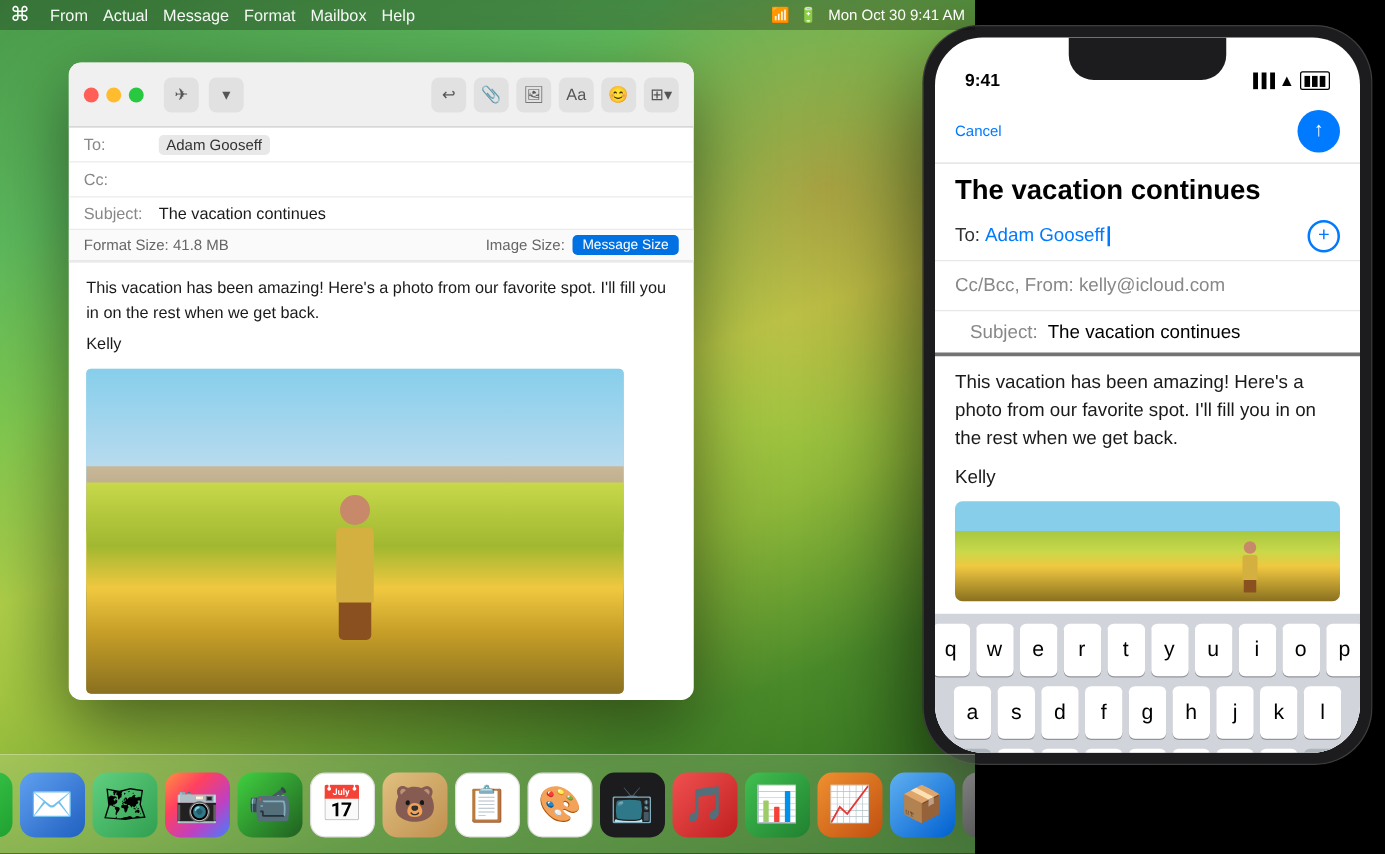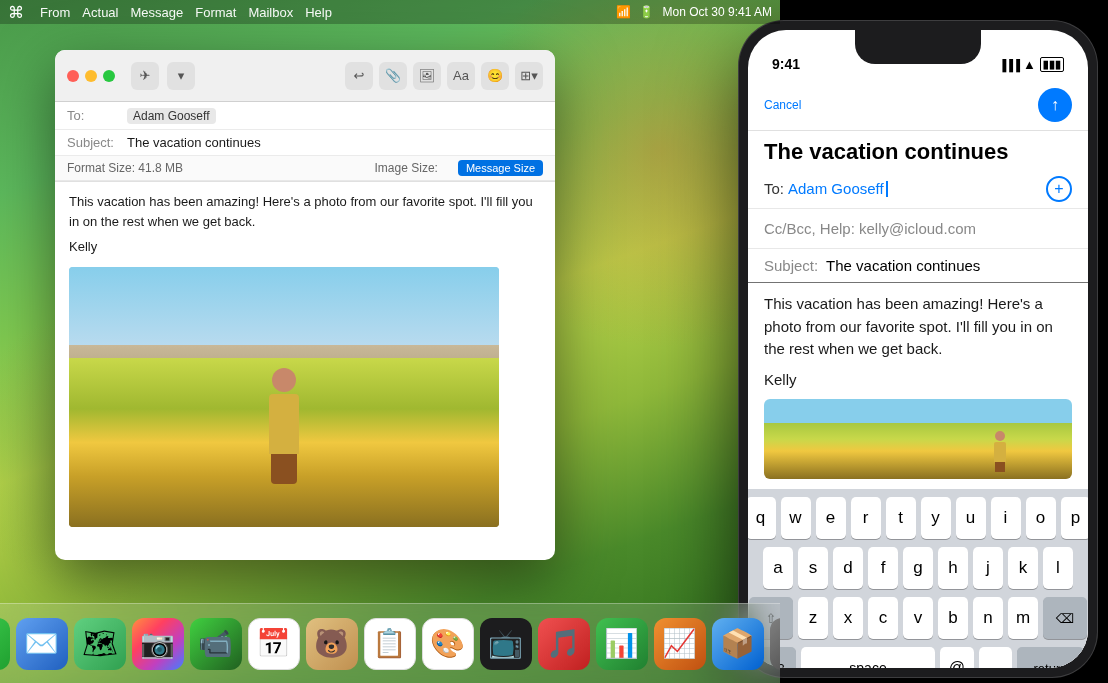--- a/index.html
+++ b/index.html
@@ -181,21 +181,21 @@
       padding: 4px 12px;
       background: #fafafa;
       border-bottom: 1px solid #e8e8e8;
       font-size: 12px;
       color: #666;
     }
     .mail-size-right {
       margin-left: auto;
       display: flex;
       align-items: center;
-      gap: 20px;
+      gap: 6px;
     }
     .actual-size-btn {
       background: #0071e3;
       color: white;
       border: none;
       border-radius: 4px;
       padding: 2px 8px;
       font-size: 11px;
       cursor: pointer;
     }
@@ -268,21 +268,21 @@
       margin: 0 auto;
       border-radius: 0 0 4px 4px;
     }
 
     
     .iphone-container {
       position: absolute;
       top: 20px;
       right: 10px;
       width: 360px;
-      height: 658px;
+      height: 592px;
     }
     .iphone-body {
       position: absolute;
       top: 0; left: 0; right: 0; bottom: 0;
       background: #1c1c1e;
       border-radius: 46px;
       box-shadow: 0 30px 80px rgba(0,0,0,0.7), inset 0 0 0 1px rgba(255,255,255,0.15);
     }
     .iphone-screen {
       position: absolute;
@@ -400,22 +400,22 @@
       align-items: center;
       justify-content: center;
       font-size: 16px;
       cursor: pointer;
     }
     .ios-field-gray {
       color: #888;
       font-size: 15px;
     }
     .ios-subject-row {
-      padding: 8px 16px;
-      border-bottom: 1px solid #737373;
+      padding: 8px 28px;
+      border-bottom: 3px solid #737373;
       font-size: 15px;
     }
     .ios-subject-label-inline {
       color: #888;
       margin-right: 4px;
     }
     .ios-body-area {
       padding: 10px 16px;
       font-size: 15px;
       color: #1a1a1a;
@@ -577,20 +577,23 @@
         <button class="toolbar-btn">Aa</button>
         <button class="toolbar-btn">😊</button>
         <button class="toolbar-btn">⊞▾</button>
       </div>
     </div>
 
     <div class="mail-fields">
       <div class="mail-field-row">
         <span class="mail-field-label">To:</span>
         <span class="mail-recipient-tag">Adam Gooseff</span>
+      </div>
+      <div class="mail-field-row">
+        <span class="mail-field-label">Cc:</span>
       </div>
       <div class="mail-subject-row">
         <span class="mail-subject-label">Subject:</span>
         <span class="mail-subject-value">The vacation continues</span>
       </div>
       <div class="mail-size-row">
         <span>Format Size:</span>&nbsp;
         <span>41.8 MB</span>
         <div class="mail-size-right">
           <span>Image Size:</span>
@@ -664,21 +667,21 @@
         <div class="ios-subject-title">The vacation continues</div>
 
         <div class="ios-field-row">
           <span class="ios-field-to-label">To:</span>
           <span class="ios-recipient">Adam Gooseff</span>
           <span class="ios-cursor"></span>
           <div class="ios-add-btn">+</div>
         </div>
 
         <div class="ios-field-row">
-          <span class="ios-field-gray">Cc/Bcc, Help:</span>
+          <span class="ios-field-gray">Cc/Bcc, From:</span>
           &nbsp;
           <span class="ios-field-gray">kelly@icloud.com</span>
         </div>
 
         <div class="ios-subject-row">
           <span class="ios-subject-label-inline">Subject:</span>
           <span>The vacation continues</span>
         </div>
 
         <div class="ios-body-area">

